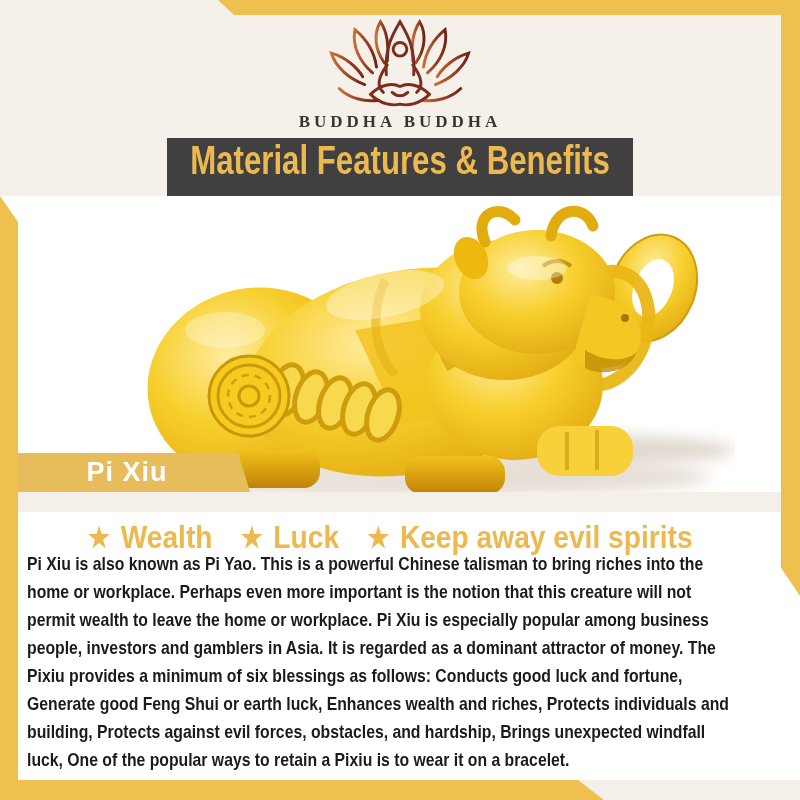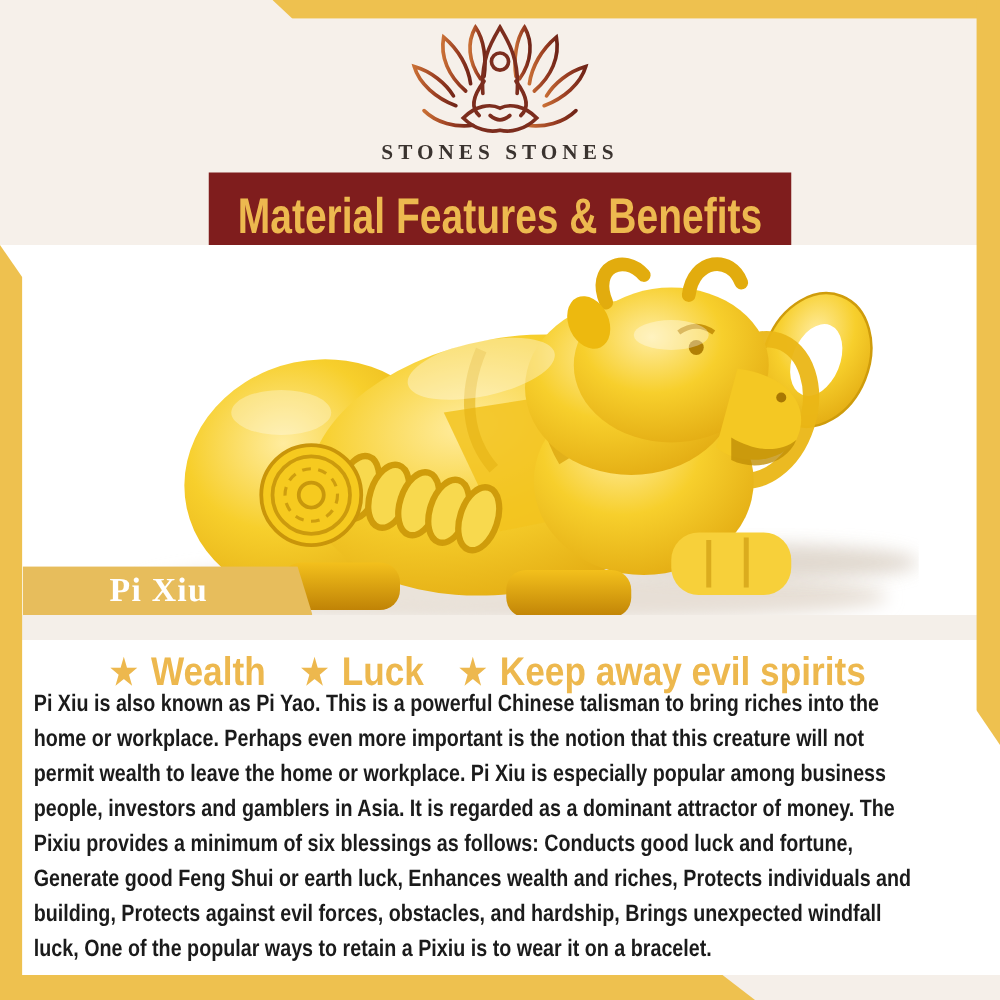--- a/index.html
+++ b/index.html
@@ -19,36 +19,36 @@
   .frame-bottom{left:0;top:780px;width:604px;height:20px;
     clip-path:polygon(0 0,578px 0,604px 100%,0 100%);}
   
   .top-section{position:absolute;left:0;top:0;width:800px;height:196px;
     background:#f6f0ea;}
   .logo{position:absolute;left:320px;top:14px;width:160px;height:98px;}
   .brand-name{position:absolute;left:0;top:112px;width:800px;text-align:center;
     font-family:"Liberation Serif",serif;font-size:17px;font-weight:600;
     letter-spacing:4px;color:#3a332f;}
   .title-strip{position:absolute;left:167px;top:138px;width:466px;height:58px;
-    background:#7f1d1d;display:flex;align-items:flex-end;justify-content:center;}
+    background:#404040;display:flex;align-items:flex-start;justify-content:center;}
   .title-strip .title{
     font-size:40px;font-weight:700;color:var(--title-gold,#edb94f);
     white-space:nowrap;transform:scaleX(0.78);transform-origin:50% 50%;
     letter-spacing:0px;}
   
   .photo-section{position:absolute;left:0;top:196px;width:800px;height:296px;
     background:#ffffff;overflow:hidden;}
   .pendant{position:absolute;left:85px;top:4px;width:650px;height:300px;}
   .product-band{position:absolute;left:18px;top:257px;width:232px;height:39px;
     background:var(--band-gold,#e7bd5c);
     clip-path:polygon(0 0,220px 0,232px 100%,0 100%);
     display:flex;align-items:center;justify-content:center;}
   .product-band .product-label{
     font-size:27px;font-weight:700;color:#ffffff;letter-spacing:1px;
-    padding-right:14px;font-family:Liberation Serif, serif;}
+    padding-right:14px;}
   
   .divider{position:absolute;left:0;top:492px;width:800px;height:20px;
     background:#f4efe9;}
   
   .text-section{position:absolute;left:0;top:512px;width:800px;height:268px;
     background:#ffffff;}
   .benefits-heading{position:absolute;left:0;top:4px;width:800px;height:42px;
     display:flex;align-items:center;justify-content:center;
     color:var(--heading-gold,#edb84e);font-weight:700;font-size:32px;
     white-space:nowrap;transform:scaleX(0.88);transform-origin:50% 50%;}
@@ -89,21 +89,21 @@
       <g fill="none" stroke="#7c2d1e" stroke-width="3" stroke-linecap="round">
         <path d="M66,62 C64,34 73,20 80,8 C87,20 96,34 94,62"></path>
         <circle cx="80" cy="36" r="7"></circle>
         <path d="M67,52 C58,64 56,74 63,80"></path>
         <path d="M93,52 C102,64 104,74 97,80"></path>
         <path d="M72,80 q8,7 16,0"></path>
         <path d="M50,82 C60,72 72,70 80,74 C88,70 100,72 110,82 C100,92 88,94 80,92 C72,94 60,92 50,82 Z"></path>
       </g>
     </svg>
 
-    <div class="brand-name">STONES STONES</div>
+    <div class="brand-name">BUDDHA BUDDHA</div>
 
     <div class="title-strip">
       <div class="title">Material Features &amp; Benefits</div>
     </div>
   </div>
 
   <div class="photo-section">
 
     <svg class="pendant" viewBox="0 0 650 300">
       <defs>

